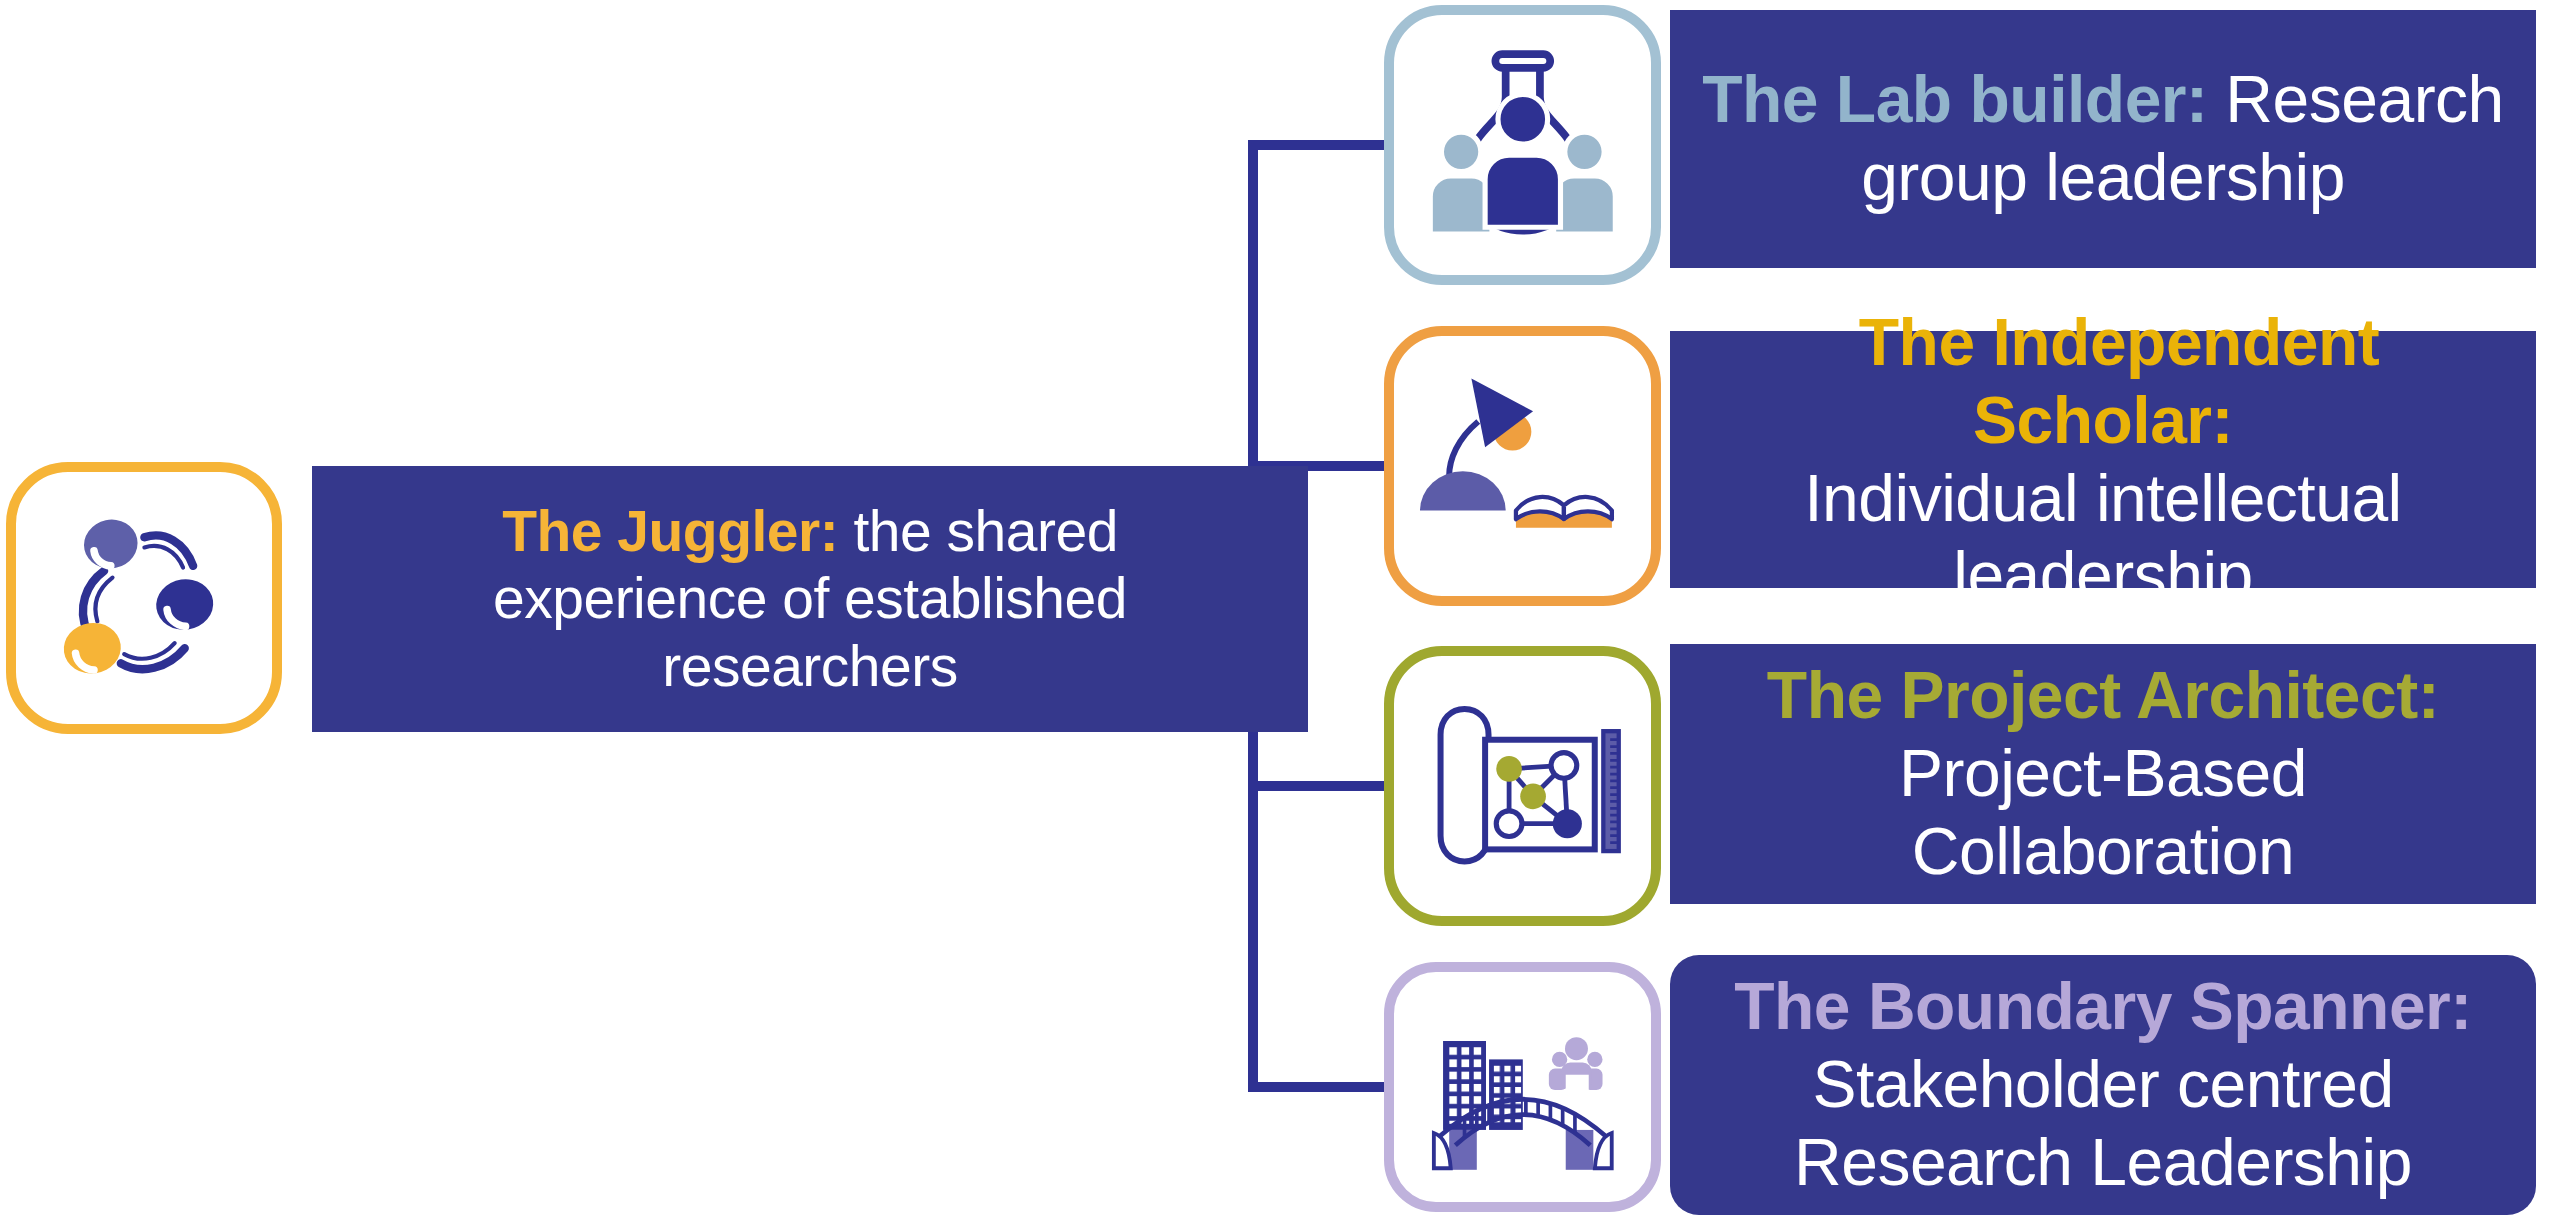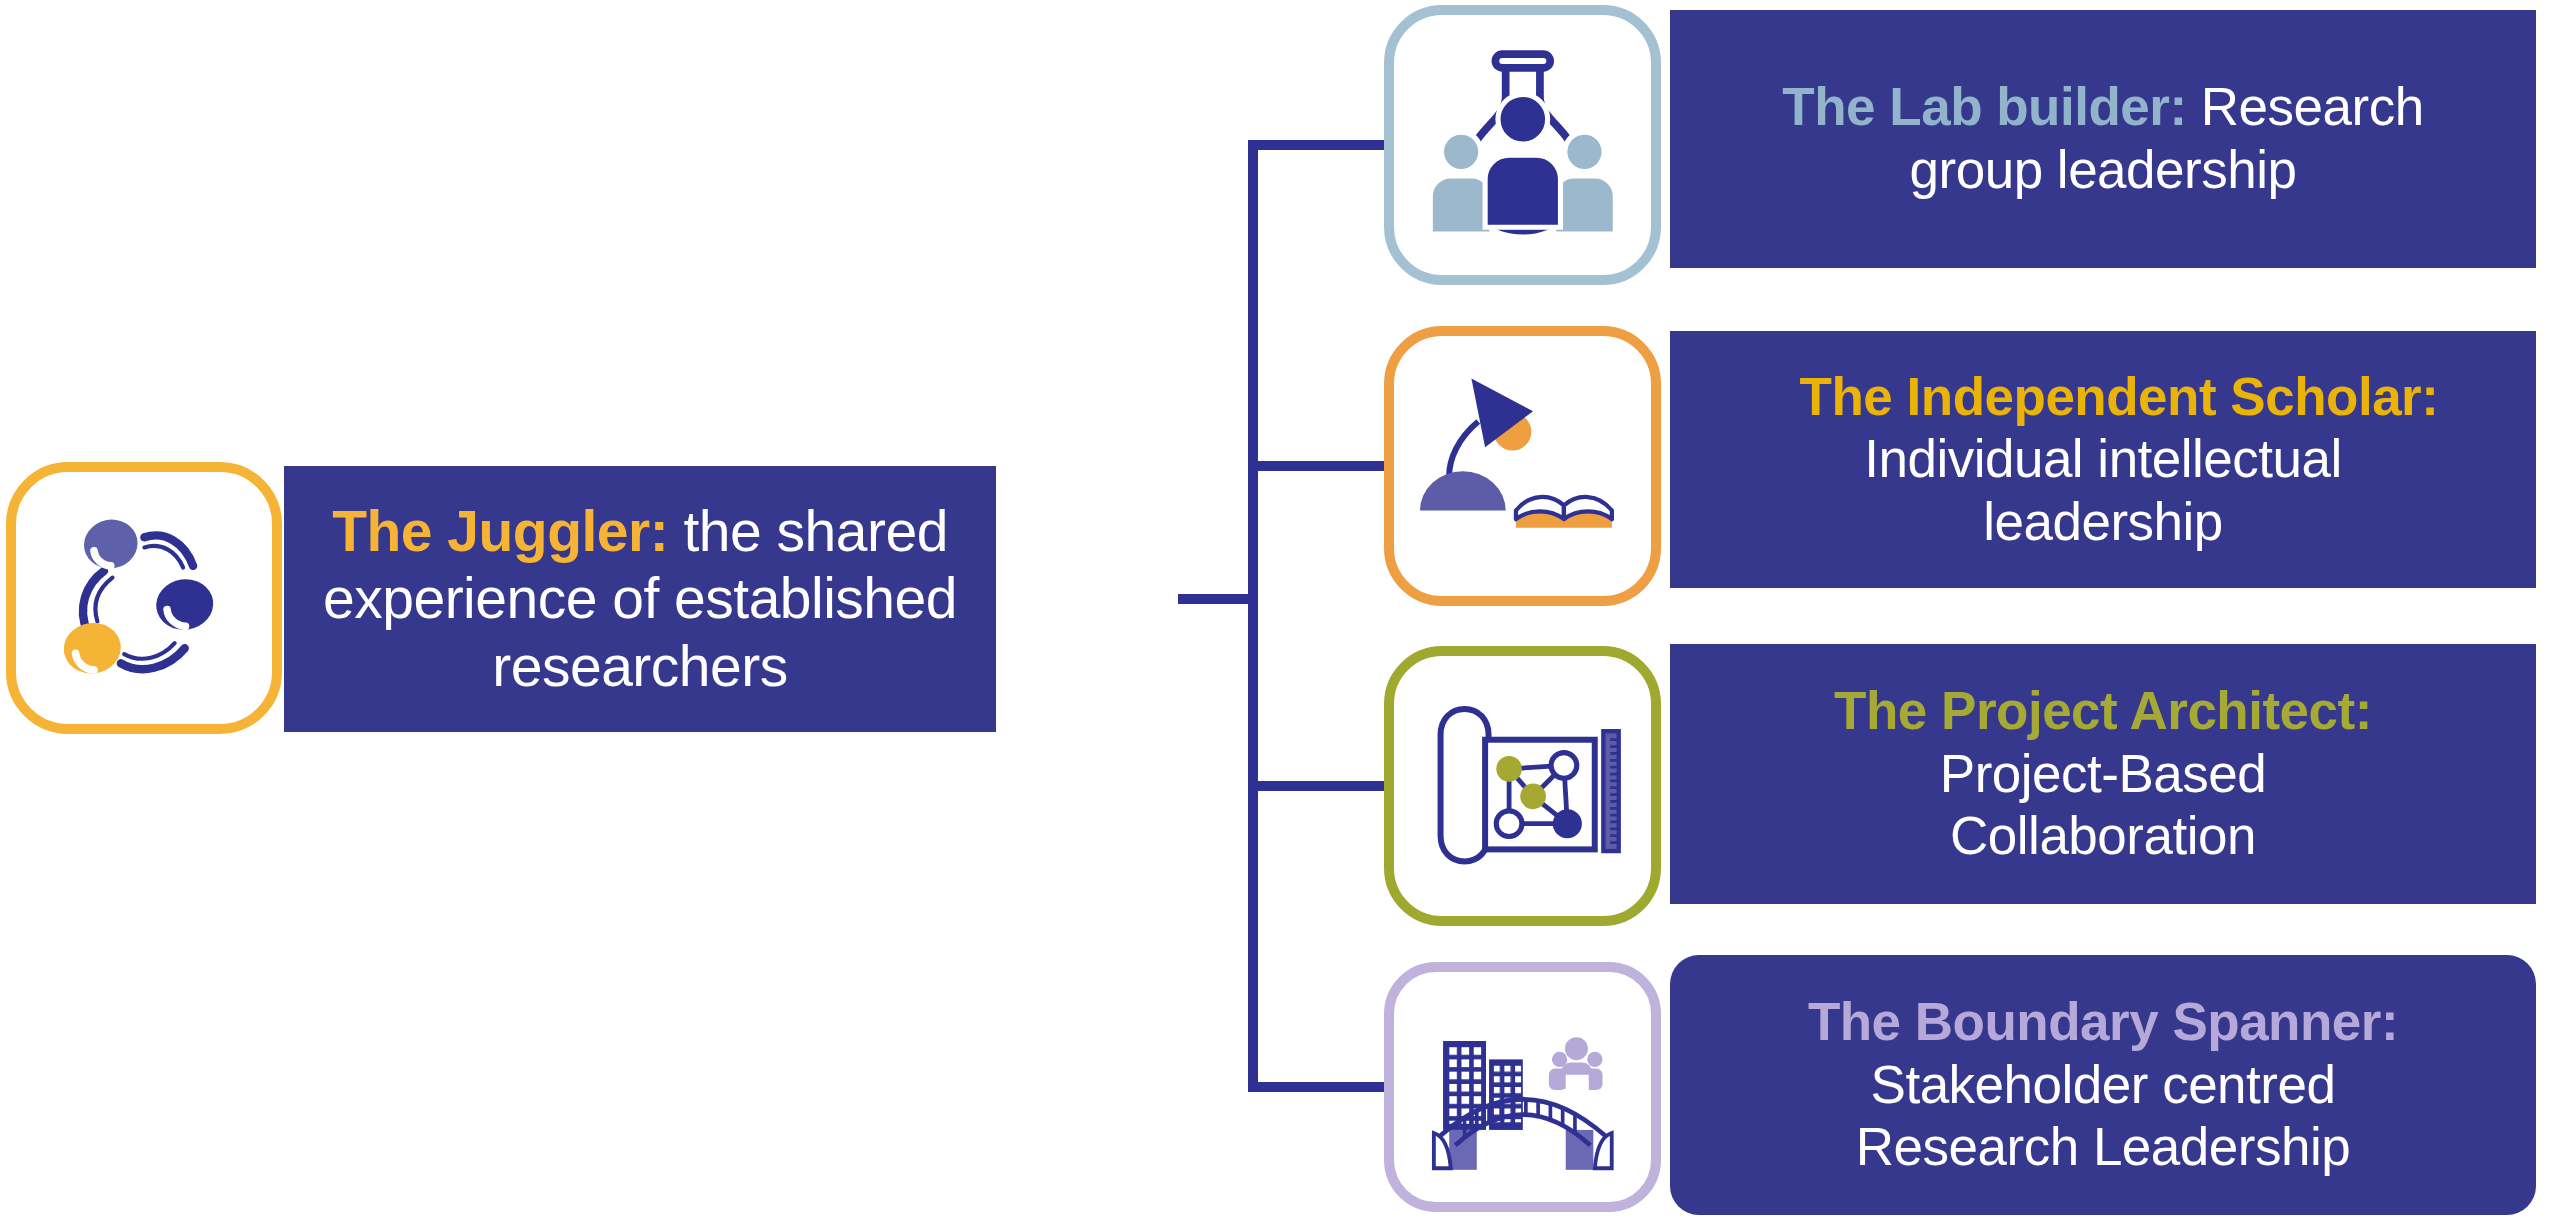--- a/index.html
+++ b/index.html
@@ -27,31 +27,31 @@
     position:absolute;
     background:#35388C;
     display:flex;align-items:center;justify-content:center;
     text-align:center;
     box-sizing:border-box;
     padding:10px 28px;
   }
   .text-box p{
     margin:0;width:100%;
     color:#ffffff;
-    font-size:53px;
+    font-size:66px;
     line-height:1.18;
     letter-spacing:-0.5px;
     font-weight:400;
   }
   .hd{font-weight:700;}
   .ds{white-space:pre-line;}
 
   
   .root-icon-box{left:6px;top:462px;width:276px;height:272px;border-color:#F6B437;border-radius:62px;}
-  .root-text-box{left:284px;top:466px;width:712px;height:266px;}
+  .root-text-box{left:312px;top:466px;width:996px;height:266px;}
   .root-text-box p{font-size:57px;}
   .root-text-box .hd{color:#F6B437;}
 
   
   .icon-b0{left:1384px;top:5px;width:277px;height:280px;border-color:#A3C1D3;}
   .icon-b1{left:1384px;top:326px;width:277px;height:280px;border-color:#EF9F43;}
   .icon-b2{left:1384px;top:646px;width:277px;height:280px;border-color:#9FA82F;}
   .icon-b3{left:1384px;top:962px;width:277px;height:250px;border-color:#BFB2DC;border-radius:52px;}
 
   .text-b0{left:1670px;top:10px;width:866px;height:258px;}

